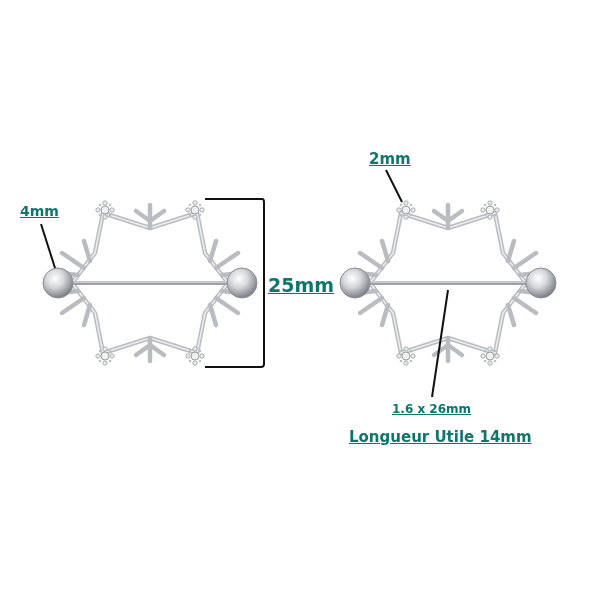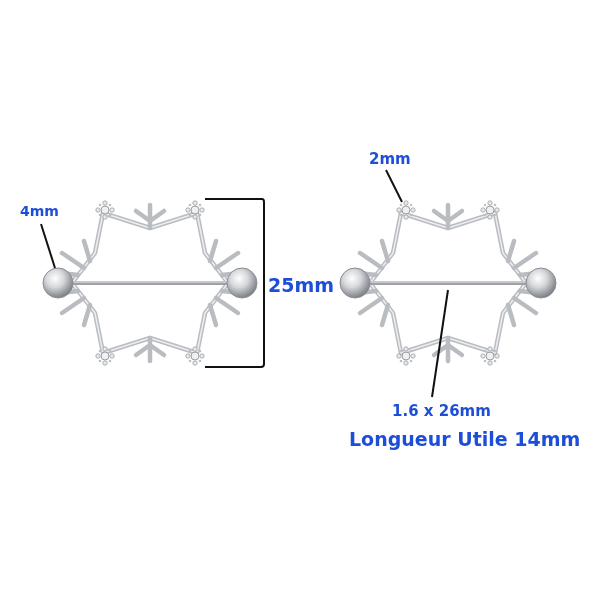--- a/index.html
+++ b/index.html
@@ -1,23 +1,23 @@
 <!DOCTYPE html>
 <html><head>
   <meta charset="utf-8">
   <style>
     html, body { margin: 0; padding: 0; background: #ffffff; }
     body { width: 600px; height: 600px; position: relative; overflow: hidden; font-family: "DejaVu Sans", sans-serif; }
     .stage { position: absolute; left: 0; top: 0; width: 600px; height: 600px; }
-    .label { position: absolute; font-weight: bold; color: #1d4ed8; white-space: nowrap; font-family: "DejaVu Sans", sans-serif; }
+    .label { position: absolute; font-weight: bold; color: #0f766e; white-space: nowrap; font-family: "DejaVu Sans", sans-serif; text-decoration: underline; }
     .l-4mm { left: 20px; top: 203px; font-size: 14px; }
     .l-25mm { left: 268px; top: 274px; font-size: 19px; }
     .l-2mm { left: 369px; top: 150px; font-size: 15px; }
-    .l-gauge { left: 392px; top: 402px; font-size: 15px; }
-    .l-usable { left: 349px; top: 428px; font-size: 19px; }
+    .l-gauge { left: 392px; top: 402px; font-size: 12px; }
+    .l-usable { left: 349px; top: 428px; font-size: 15px; }
     svg { position: absolute; left: 0; top: 0; }
   </style>
 </head>
 <body>
 
 <div class="stage">
   <svg width="600" height="600" viewBox="0 0 600 600">
     <defs>
       <radialGradient id="ball" cx="40%" cy="35%" r="65%">
         <stop offset="0%" stop-color="#ffffff"></stop>

